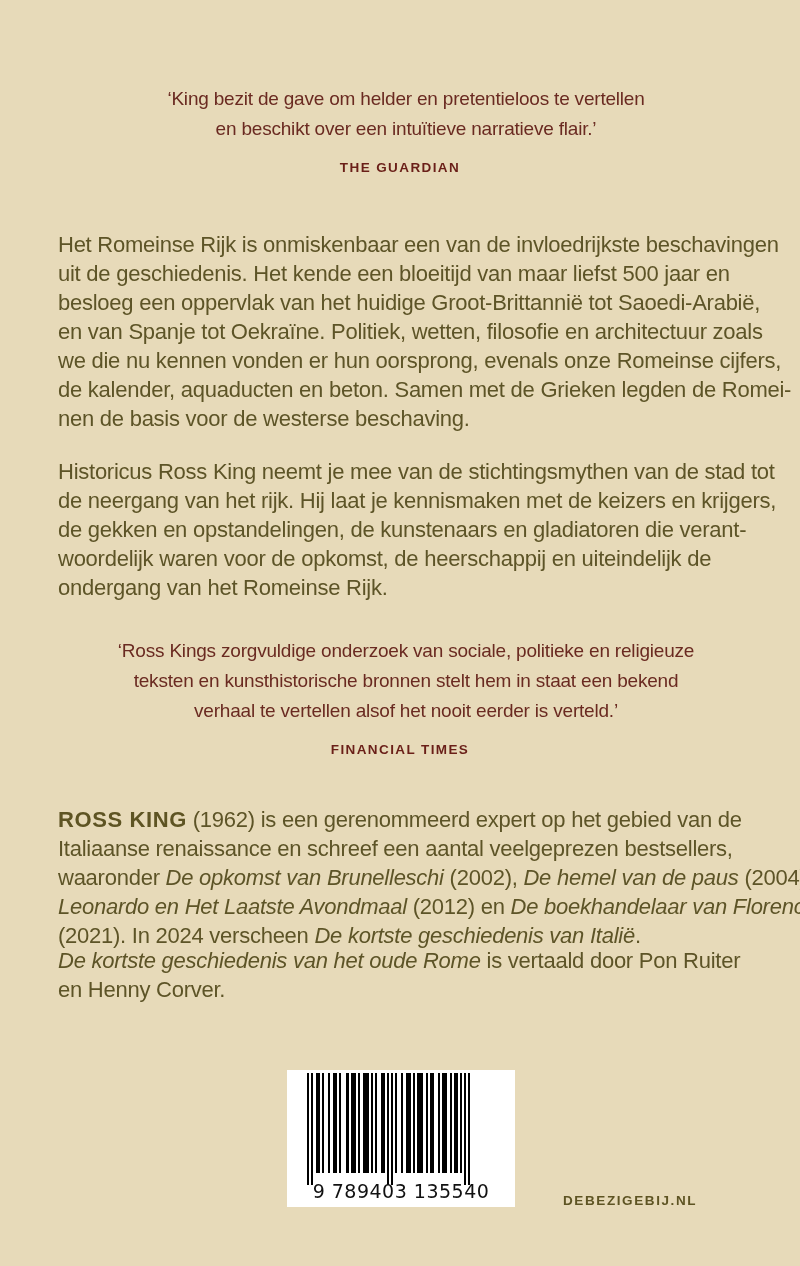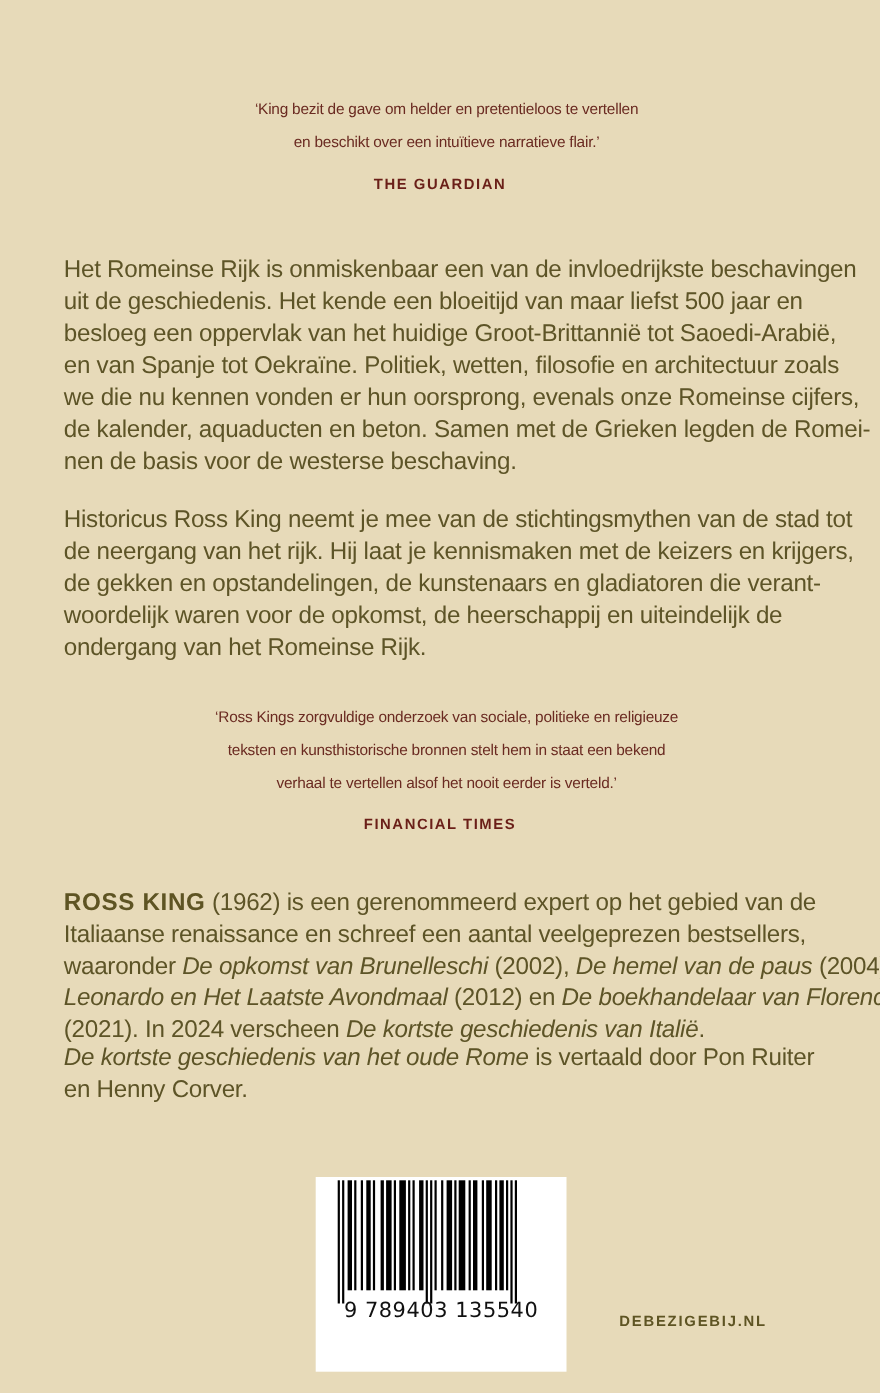--- a/index.html
+++ b/index.html
@@ -20,21 +20,21 @@
       background: #e7dab9;
     }
     .quote-block {
       position: absolute;
       left: 0;
       width: 800px;
       text-align: center;
     }
     .quote-text {
       color: #6a2a21;
-      font-size: 14px;
+      font-size: 19px;
       line-height: 30px;
       letter-spacing: -0.2px;
       padding-left: 12px;
     }
     .quote-source {
       color: #6a1f18;
       font-weight: bold;
       font-size: 13.5px;
       letter-spacing: 1.4px;
       margin-top: 16px;
@@ -61,21 +61,21 @@
       letter-spacing: 0.6px;
       color: #5e5423;
     }
     .title-italic { font-style: italic; }
 
     .barcode-box {
       position: absolute;
       left: 287px;
       top: 1070px;
       width: 228px;
-      height: 177px;
+      height: 137px;
       background: #ffffff;
     }
     .barcode-bars {
       position: absolute;
       left: 20px;
       top: 3px;
       width: 190px;
       height: 108px;
       display: flex;
       align-items: flex-start;

